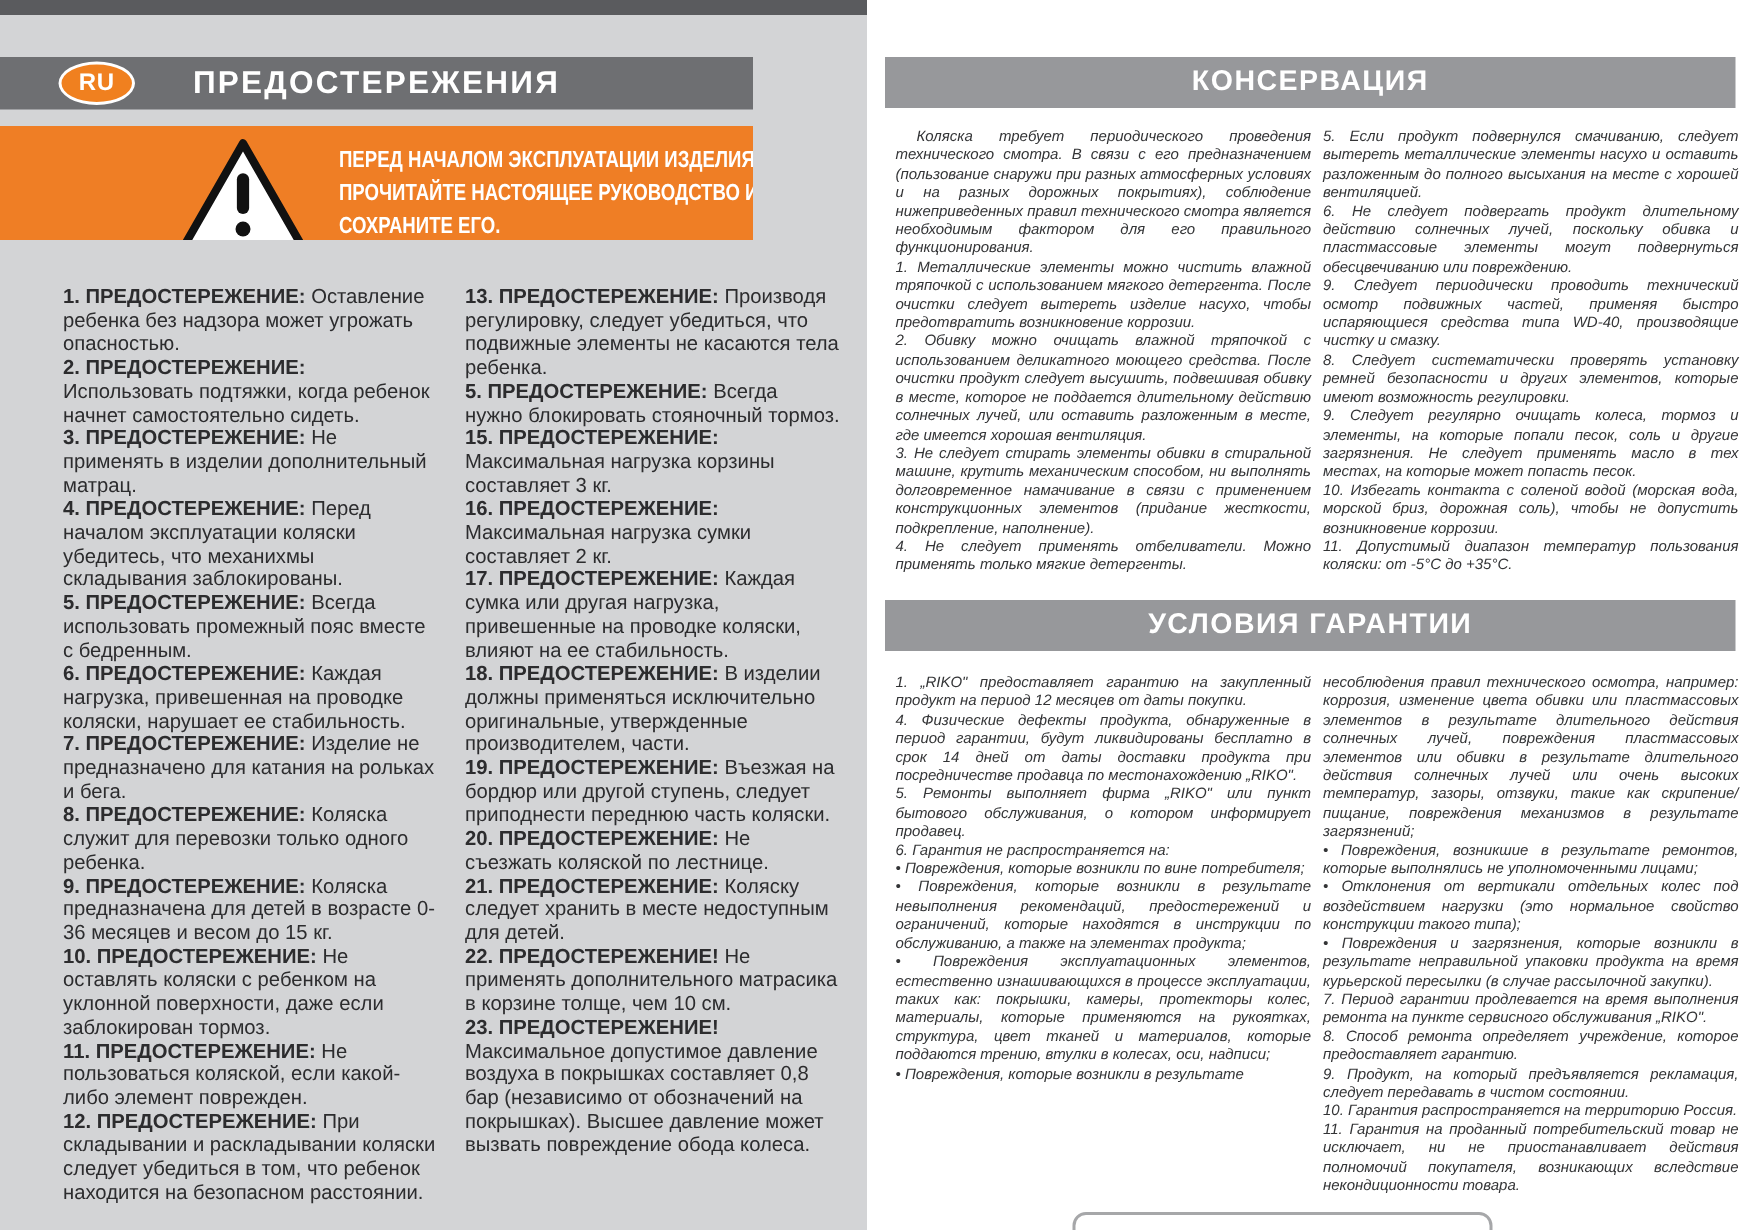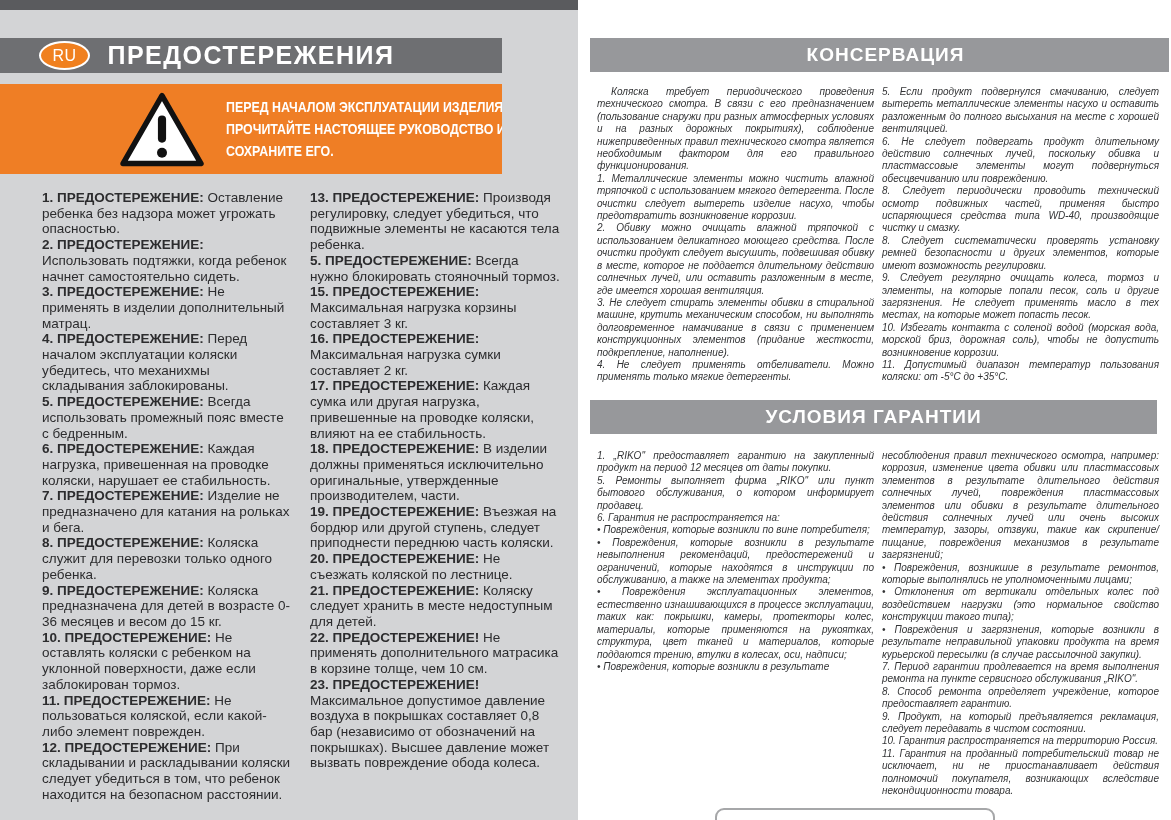--- a/index.html
+++ b/index.html
@@ -4,39 +4,39 @@
 <style>
   html,body{margin:0;padding:0;}
   .canvas{position:relative;width:1171px;height:820px;background:#ffffff;
     font-family:"Liberation Sans",sans-serif;overflow:hidden;}
 
   
   .left-page{position:absolute;left:0;top:0;width:578px;height:820px;background:#d3d4d6;}
   .top-strip{position:absolute;left:0;top:0;width:578px;height:10px;background:#5a5b5e;}
   .left-header{position:absolute;left:0;top:38px;width:502px;height:35px;background:#6e6f72;}
   .left-title{position:absolute;left:0;top:0;width:100%;height:35px;line-height:35px;
-    text-align:center;color:#fff;font-weight:bold;font-size:25px;letter-spacing:1.5px;}
+    text-align:center;color:#fff;font-weight:bold;font-size:21px;letter-spacing:1.5px;}
   .ru-badge{position:absolute;left:39px;top:3px;width:51px;height:29px;background:#f0801f;
     border:2px solid #fff;border-radius:50%;box-sizing:border-box;display:flex;
-    align-items:center;justify-content:center;color:#fff;font-weight:normal;font-size:16px;
+    align-items:center;justify-content:center;color:#fff;font-weight:bold;font-size:16px;
     letter-spacing:.5px;}
-  .orange-banner{position:absolute;left:0;top:84px;width:502px;height:90px;background:#ef7e25;overflow:hidden;}
+  .orange-banner{position:absolute;left:0;top:84px;width:502px;height:76px;background:#ef7e25;overflow:hidden;}
   .warning-triangle{position:absolute;left:116px;top:7px;width:92px;height:78px;}
   .banner-text{position:absolute;left:226px;top:12px;color:#fff;font-weight:bold;
     font-size:15.5px;line-height:22px;white-space:nowrap;transform:scaleX(.8);transform-origin:0 0;}
   .wcol{position:absolute;top:190px;width:250px;color:#2c2c2e;font-size:13.5px;line-height:15.7px;}
   .wcol p{margin:0;}
   .wcol1{left:42px;}
   .wcol2{left:310px;}
 
   
   .right-page{position:absolute;left:585px;top:0;width:586px;height:820px;background:#fff;}
   .rbar{position:absolute;left:5px;width:567px;height:34px;background:#97989b;color:#fff;
     font-weight:bold;font-size:19px;letter-spacing:1px;text-align:center;line-height:34px;}
-  .rbar1{top:38px;padding-left:12px;}
+  .rbar1{top:38px;}
   .rbar2{top:400px;}
   .rcol{position:absolute;width:277px;color:#333436;font-size:10px;line-height:12.4px;text-align:justify;font-style:italic;}
   .rcol p{margin:0;}
   .rc-a{left:12px;top:86px;}
   .rc-b{left:297px;top:86px;}
   .rc-c{left:12px;top:450px;}
   .rc-d{left:297px;top:450px;}
   .indent{text-indent:14px;}
   .cutoff-box{position:absolute;left:130px;top:808px;width:280px;height:26px;background:#fff;
     border:2px solid #a6a7a9;border-radius:9px;box-sizing:border-box;}
@@ -106,32 +106,33 @@
     <div class="rcol rc-a">
         <p class="indent">Коляска требует периодического проведения технического смотра. В связи с его предназначением (пользование снаружи при разных атмосферных условиях и на разных дорожных покрытиях), соблюдение нижеприведенных правил технического смотра является необходимым фактором для его правильного функционирования.</p>
         <p>1. Металлические элементы можно чистить влажной тряпочкой с использованием мягкого детергента. После очистки следует вытереть изделие насухо, чтобы предотвратить возникновение коррозии.</p>
         <p>2. Обивку можно очищать влажной тряпочкой с использованием деликатного моющего средства. После очистки продукт следует высушить, подвешивая обивку в месте, которое не поддается длительному действию солнечных лучей, или оставить разложенным в месте, где имеется хорошая вентиляция.</p>
         <p>3. Не следует стирать элементы обивки в стиральной машине, крутить механическим способом, ни выполнять долговременное намачивание в связи с применением конструкционных элементов (придание жесткости, подкрепление, наполнение).</p>
         <p>4. Не следует применять отбеливатели. Можно применять только мягкие детергенты.</p>
       </div>
     <div class="rcol rc-b">
         <p>5. Если продукт подвернулся смачиванию, следует вытереть металлические элементы насухо и оставить разложенным до полного высыхания на месте с хорошей вентиляцией.</p>
         <p>6. Не следует подвергать продукт длительному действию солнечных лучей, поскольку обивка и пластмассовые элементы могут подвернуться обесцвечиванию или повреждению.</p>
-        <p>8. Следует периодически проводить технический осмотр подвижных частей, применяя быстро испаряющиеся средства типа WD-40, производящие чистку и смазку.</p>
+        <p>9. Следует периодически проводить технический осмотр подвижных частей, применяя быстро испаряющиеся средства типа WD-40, производящие чистку и смазку.</p>
         <p>8. Следует систематически проверять установку ремней безопасности и других элементов, которые имеют возможность регулировки.</p>
         <p>9. Следует регулярно очищать колеса, тормоз и элементы, на которые попали песок, соль и другие загрязнения. Не следует применять масло в тех местах, на которые может попасть песок.</p>
         <p>10. Избегать контакта с соленой водой (морская вода, морской бриз, дорожная соль), чтобы не допустить возникновение коррозии.</p>
         <p>11. Допустимый диапазон температур пользования коляски: от -5°C до +35°C.</p>
       </div>
 
     <div class="rbar rbar2">
       <span>УСЛОВИЯ ГАРАНТИИ</span>
     </div>
     <div class="rcol rc-c">
         <p>1. „RIKO" предоставляет гарантию на закупленный продукт на период 12 месяцев от даты покупки.</p>
+        <p>4. Физические дефекты продукта, обнаруженные в период гарантии, будут ликвидированы бесплатно в срок 14 дней от даты доставки продукта при посредничестве продавца по местонахождению „RIKO".</p>
         <p>5. Ремонты выполняет фирма „RIKO" или пункт бытового обслуживания, о котором информирует продавец.</p>
         <p>6. Гарантия не распространяется на:</p>
         <p>• Повреждения, которые возникли по вине потребителя;</p>
         <p>• Повреждения, которые возникли в результате невыполнения рекомендаций, предостережений и ограничений, которые находятся в инструкции по обслуживанию, а также на элементах продукта;</p>
         <p>• Повреждения эксплуатационных элементов, естественно изнашивающихся в процессе эксплуатации, таких как: покрышки, камеры, протекторы колес, материалы, которые применяются на рукоятках, структура, цвет тканей и материалов, которые поддаются трению, втулки в колесах, оси, надписи;</p>
         <p>• Повреждения, которые возникли в результате</p>
       </div>
     <div class="rcol rc-d">
         <p>несоблюдения правил технического осмотра, например: коррозия, изменение цвета обивки или пластмассовых элементов в результате длительного действия солнечных лучей, повреждения пластмассовых элементов или обивки в результате длительного действия солнечных лучей или очень высоких температур, зазоры, отзвуки, такие как скрипение/ пищание, повреждения механизмов в результате загрязнений;</p>
         <p>• Повреждения, возникшие в результате ремонтов, которые выполнялись не уполномоченными лицами;</p>

